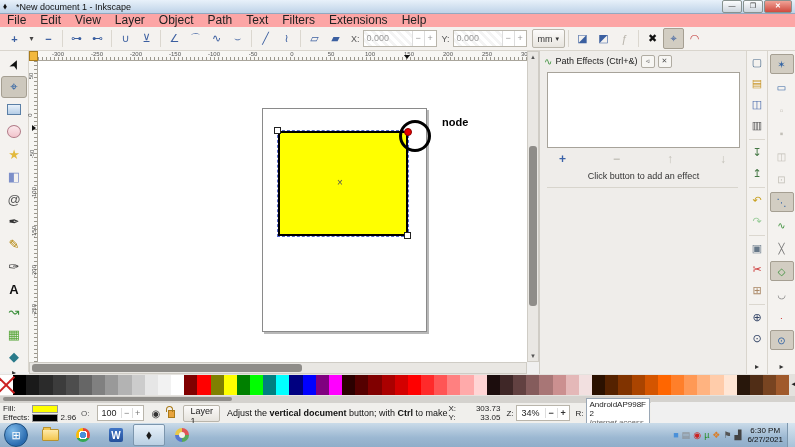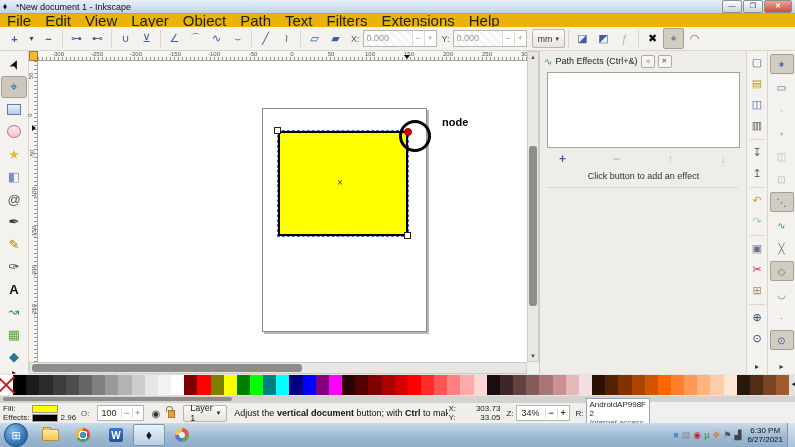--- a/index.html
+++ b/index.html
@@ -8,22 +8,22 @@
   
   .titlebar{position:absolute;left:0;top:0;width:795px;height:14px;
     background:linear-gradient(#e8f1fa,#bfd3e8);border-bottom:1px solid #93a8c0;
     display:flex;align-items:center;padding:0 3px;box-sizing:border-box;font-size:9px;color:#111;}
   .appicon{width:9px;height:9px;margin-right:4px;color:#111;font-size:9px;line-height:9px;}
   .winbtns{margin-left:auto;display:flex;}
   .winbtn{width:18px;height:11px;border:1px solid #87928f;border-radius:2px;margin-left:1px;
     background:linear-gradient(#fcfdfe,#ccd4dc);font-size:7px;line-height:9px;text-align:center;color:#333;}
   .winbtn.close{width:26px;background:linear-gradient(#f0a296,#cf4a3e);color:#fff;font-weight:bold;}
   
-  .menubar{position:absolute;left:0;top:14px;width:795px;height:13px;background:#eab308;
-    display:flex;align-items:center;font-size:15px;color:#222;}
+  .menubar{position:absolute;left:0;top:14px;width:795px;height:13px;background:#fca5a5;
+    display:flex;align-items:center;font-size:12px;color:#222;}
   .menuitem{padding:0 7px;height:13px;line-height:13px;}
   
   .toolctrl{position:absolute;left:0;top:27px;width:795px;height:24px;background:#f4f2ef;
     border-bottom:1px solid #d9d5cd;display:flex;align-items:center;padding-left:4px;box-sizing:border-box;font-size:9px;}
   .tbtn{width:19px;height:19px;display:flex;align-items:center;justify-content:center;
     border:1px solid transparent;border-radius:2px;font-size:11px;color:#3b5fa0;flex:none;}
   .tbtn.small{width:11px;font-size:8px;color:#444;}
   .tbtn.pressed{background:#d2cdc2;border-color:#a59f92;}
   .tbtn.disabled{color:#b9b5ac !important;}
   .vsep{width:1px;height:17px;background:#dbd7cf;margin:0 3px;flex:none;}
@@ -109,21 +109,21 @@
   .fs-labels{display:flex;flex-direction:column;justify-content:center;line-height:9px;margin-left:3px;}
   .fs-swatches{display:flex;flex-direction:column;gap:1px;margin-left:2px;}
   .fs-swatches .sw{width:26px;height:8px;border:1px solid #999;box-sizing:border-box;}
   .strokewidth{margin:8px 0 0 3px;}
   .o-spin{display:flex;align-items:center;border:1px solid #b9b5ab;background:#fff;height:14px;margin-left:4px;font-size:9px;}
   .o-spin .val{padding:0 4px;} .o-spin .sbtn{width:10px;text-align:center;color:#777;border-left:1px solid #ddd;}
   .eyeicon{margin-left:8px;font-size:10px;color:#333;}
   .lockicon{position:relative;width:8px;height:6px;background:#e8a33d;border:1px solid #a97b1a;margin-left:8px;margin-top:2px;}
   .lockicon:before{content:"";position:absolute;left:-3px;top:-5px;width:5px;height:5px;border:1.5px solid #a97b1a;border-bottom:none;border-radius:4px 4px 0 0;}
   .layerbtn{display:flex;align-items:center;gap:4px;border:1px solid #b9b5ab;border-radius:2px;height:15px;padding:0 6px;
-    margin-left:8px;background:linear-gradient(#fcfbfa,#e6e3dd);font-size:9px;}
+    margin-left:8px;background:linear-gradient(#fcfbfa,#e6e3dd);font-size:9px;flex-direction:column;}
   .statusmsg{margin-left:7px;font-size:9px;color:#111;white-space:nowrap;overflow:hidden;max-width:300px;}
   .xy-block{margin-left:auto;display:flex;flex-direction:column;line-height:9px;font-size:8px;text-align:right;}
   .xy-block .row{display:flex;justify-content:space-between;width:52px;}
   .z-label{margin:0 2px 0 6px;}
   .z-spin{display:flex;align-items:center;border:1px solid #b9b5ab;background:#fff;height:14px;font-size:9px;}
   .z-spin .val{padding:0 5px;} .z-spin .sbtn{width:11px;text-align:center;color:#333;border-left:1px solid #ddd;font-weight:bold;}
   .r-label{margin:0 2px 0 6px;}
   .nettooltip{width:72px;border:1px solid #9aa7b5;background:#fff;font-size:8px;line-height:9px;padding:1px 3px;margin-right:1px;}
   .nettooltip .l2{font-style:italic;color:#666;}
   

